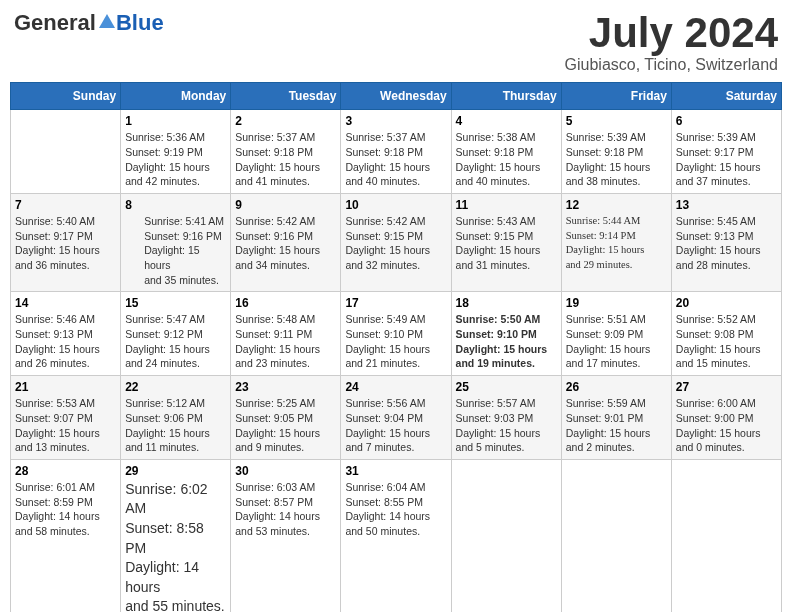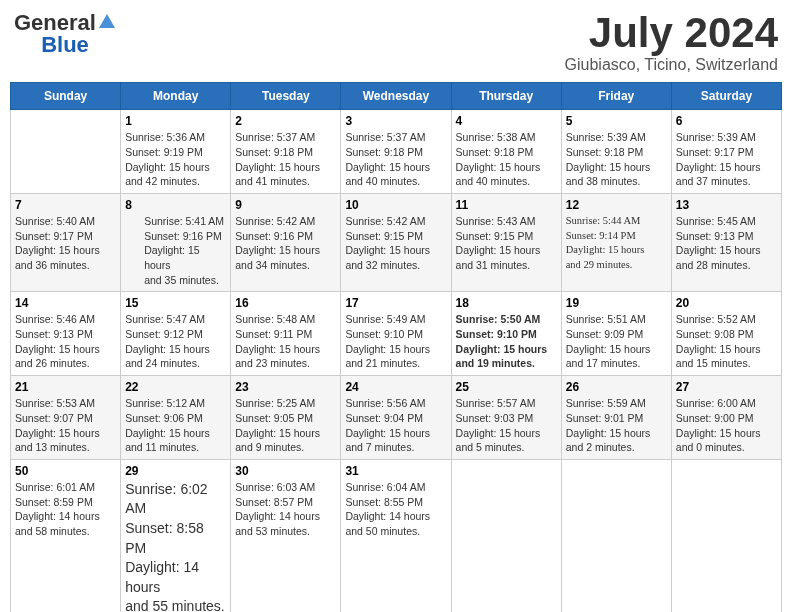--- a/index.html
+++ b/index.html
@@ -12,22 +12,21 @@
     }
     .header {
       display: flex;
       justify-content: space-between;
       align-items: flex-start;
       margin-bottom: 8px;
       padding: 0 4px;
     }
     .logo {
       display: flex;
-      flex-direction: column;
-      align-items: center;
+      align-items: flex-end;
     }
     .logo-row {
       display: flex;
       align-items: center;
     }
     .title-block {
       text-align: right;
     }
     .month-title {
       font-size: 42px;
@@ -41,21 +40,21 @@
     }
     .calendar {
       width: 100%;
       border-collapse: collapse;
       font-size: 11px;
     }
     .calendar th {
       background-color: #2a6fba;
       color: #fff;
       padding: 6px 4px;
-      text-align: center;
+      text-align: right;
       font-size: 12px;
       border: 1px solid #1a5fa0;
     }
     .calendar td {
       vertical-align: top;
       padding: 4px 4px;
       border: 1px solid #ccc;
       background: #fff;
       min-height: 80px;
       width: 14.28%;
@@ -302,21 +301,21 @@
         <td>
           <span class="day-num">27</span>
           <div class="day-info" style="white-space: pre-line; font-size: 10.5px;">Sunrise: 6:00 AM
 Sunset: 9:00 PM
 Daylight: 15 hours
 and 0 minutes.</div>
         </td>
       </tr>
       <tr>
         <td>
-          <span class="day-num">50</span>
+          <span class="day-num">28</span>
           <div class="day-info" style="white-space: pre-line; font-size: 10.5px;">Sunrise: 6:01 AM
 Sunset: 8:59 PM
 Daylight: 14 hours
 and 58 minutes.</div>
         </td>
         <td>
           <span class="day-num">29</span>
           <div class="day-info" style="white-space: pre-line; font-size: 14px;">Sunrise: 6:02 AM
 Sunset: 8:58 PM
 Daylight: 14 hours

